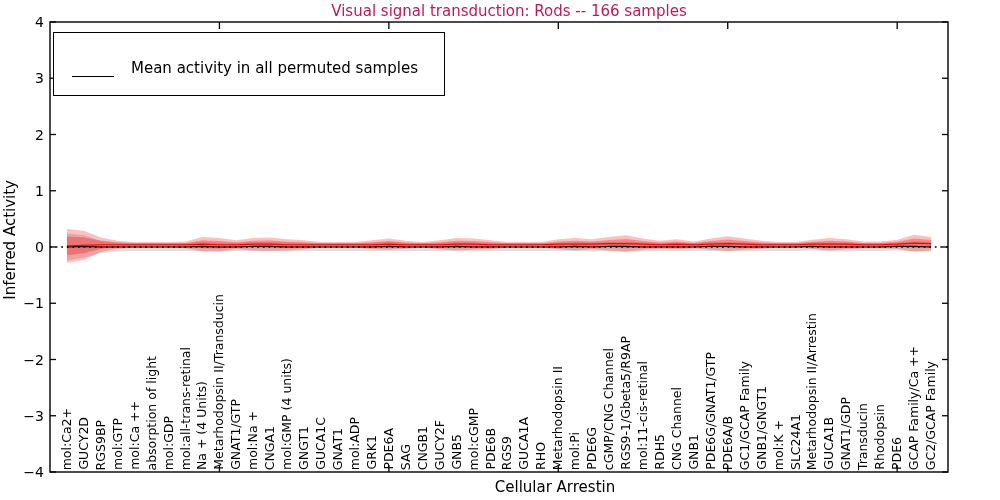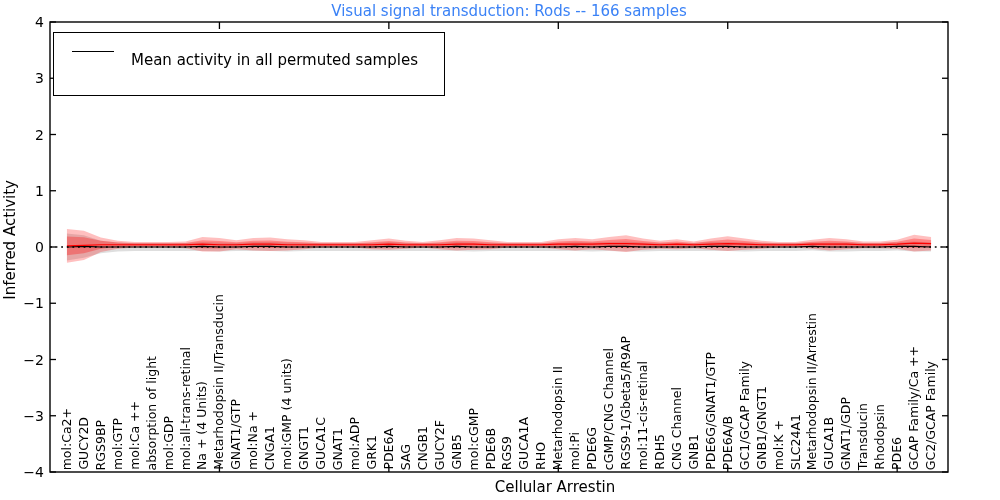--- a/index.html
+++ b/index.html
@@ -3,21 +3,21 @@
 <meta charset="utf-8">
 <style>
   html,body{margin:0;padding:0;background:#ffffff;}
   .figure{
     position:relative;width:1000px;height:500px;background:#ffffff;overflow:hidden;
     font-family:"DejaVu Sans","Liberation Sans",sans-serif;color:#000;
   }
   #plot-svg{position:absolute;left:0;top:0;width:1000px;height:500px;}
   .chart-title{
     position:absolute;left:60px;top:2px;width:898px;text-align:center;
-    font-size:15px;color:#3b82f6;white-space:nowrap;
+    font-size:15px;color:#be185d;white-space:nowrap;
   }
   .xlabel{
     position:absolute;left:455px;top:478px;width:200px;text-align:center;
     font-size:15px;white-space:nowrap;
   }
   .ylabel{
     position:absolute;left:1px;top:180px;
     writing-mode:vertical-rl;transform:rotate(180deg);
     font-size:15px;white-space:nowrap;
   }
@@ -28,21 +28,21 @@
   .xcat{
     position:absolute;bottom:30px;
     writing-mode:vertical-rl;transform:rotate(180deg);
     font-size:12.5px;line-height:1.05;white-space:nowrap;letter-spacing:0px;
   }
   .legend{
     position:absolute;left:53px;top:32px;width:392px;height:64px;
     border:1.5px solid #000;background:#ffffff;box-sizing:border-box;
     display:flex;flex-direction:column;justify-content:space-around;padding:4px 0;
   }
-  .legend-row{display:flex;align-items:flex-start;height:26px;}
+  .legend-row{display:flex;align-items:flex-end;height:26px;}
   .legend-line{
     display:inline-block;width:42px;height:0;border-top:1.6px solid #000;
     margin-left:18px;margin-right:17px;flex:none;
   }
   .legend-label{font-size:15px;white-space:nowrap;}
 </style>
 </head>
 <body>
 
 <div class="figure">

